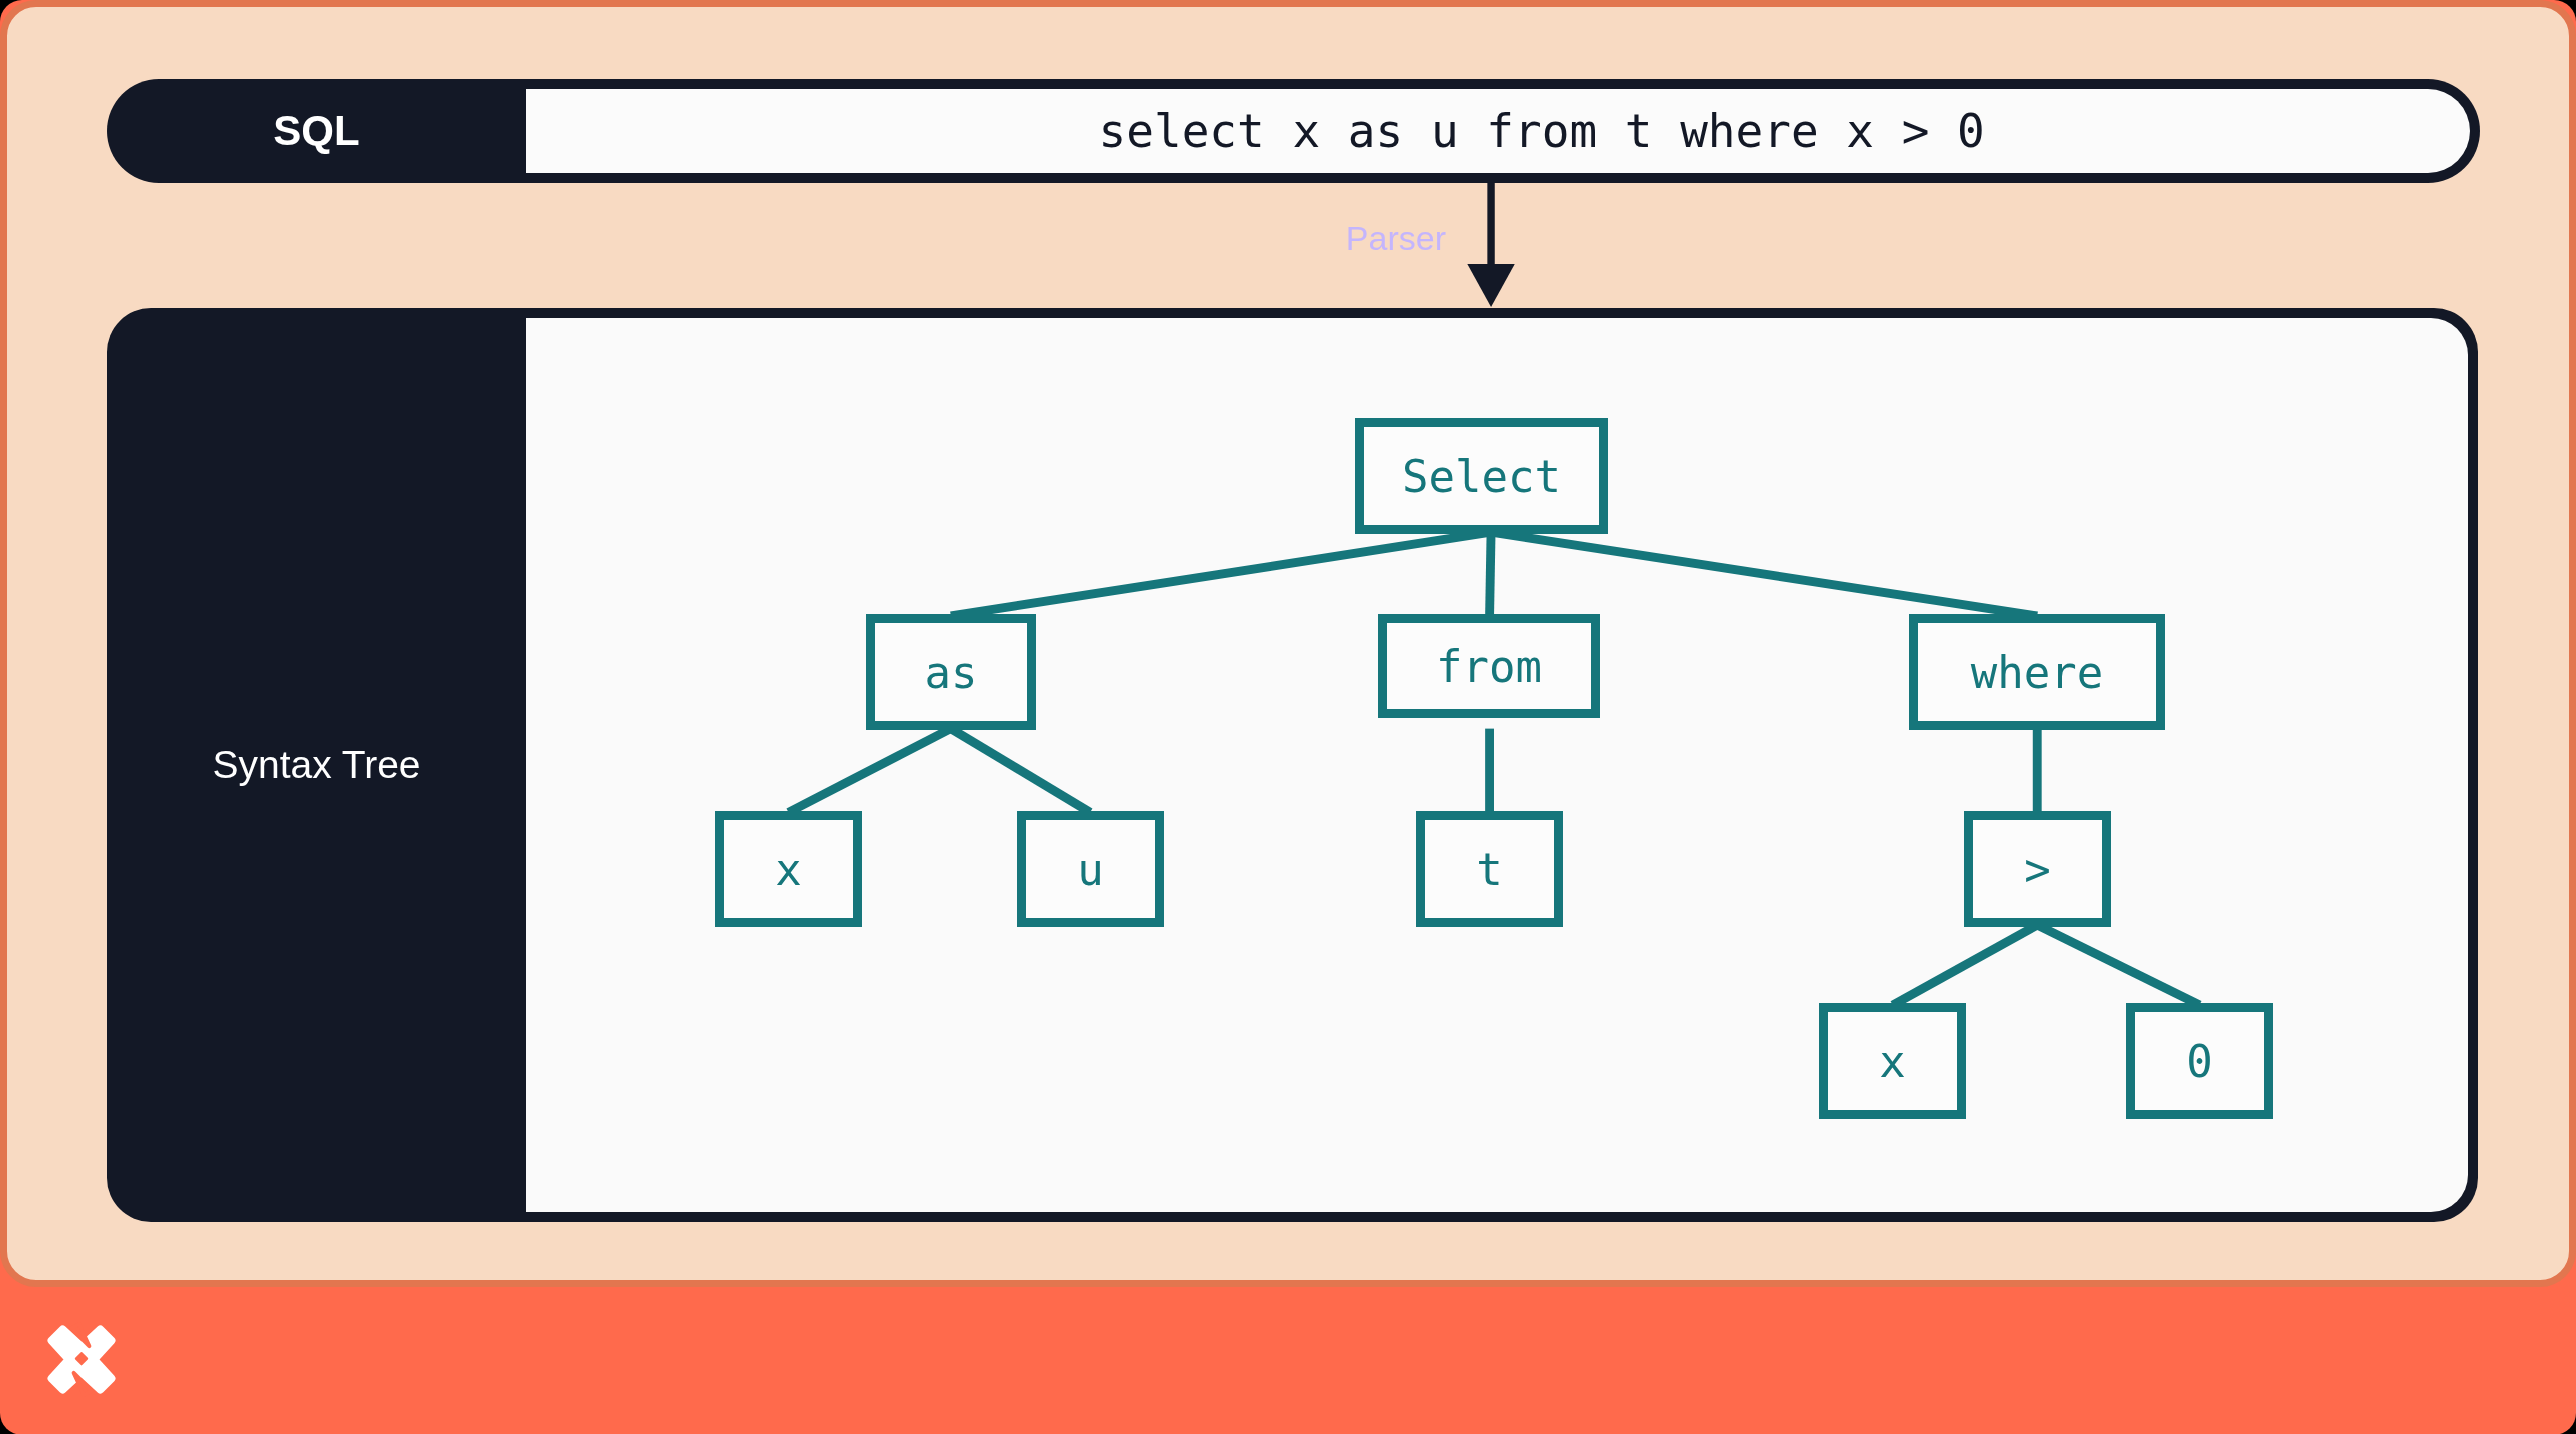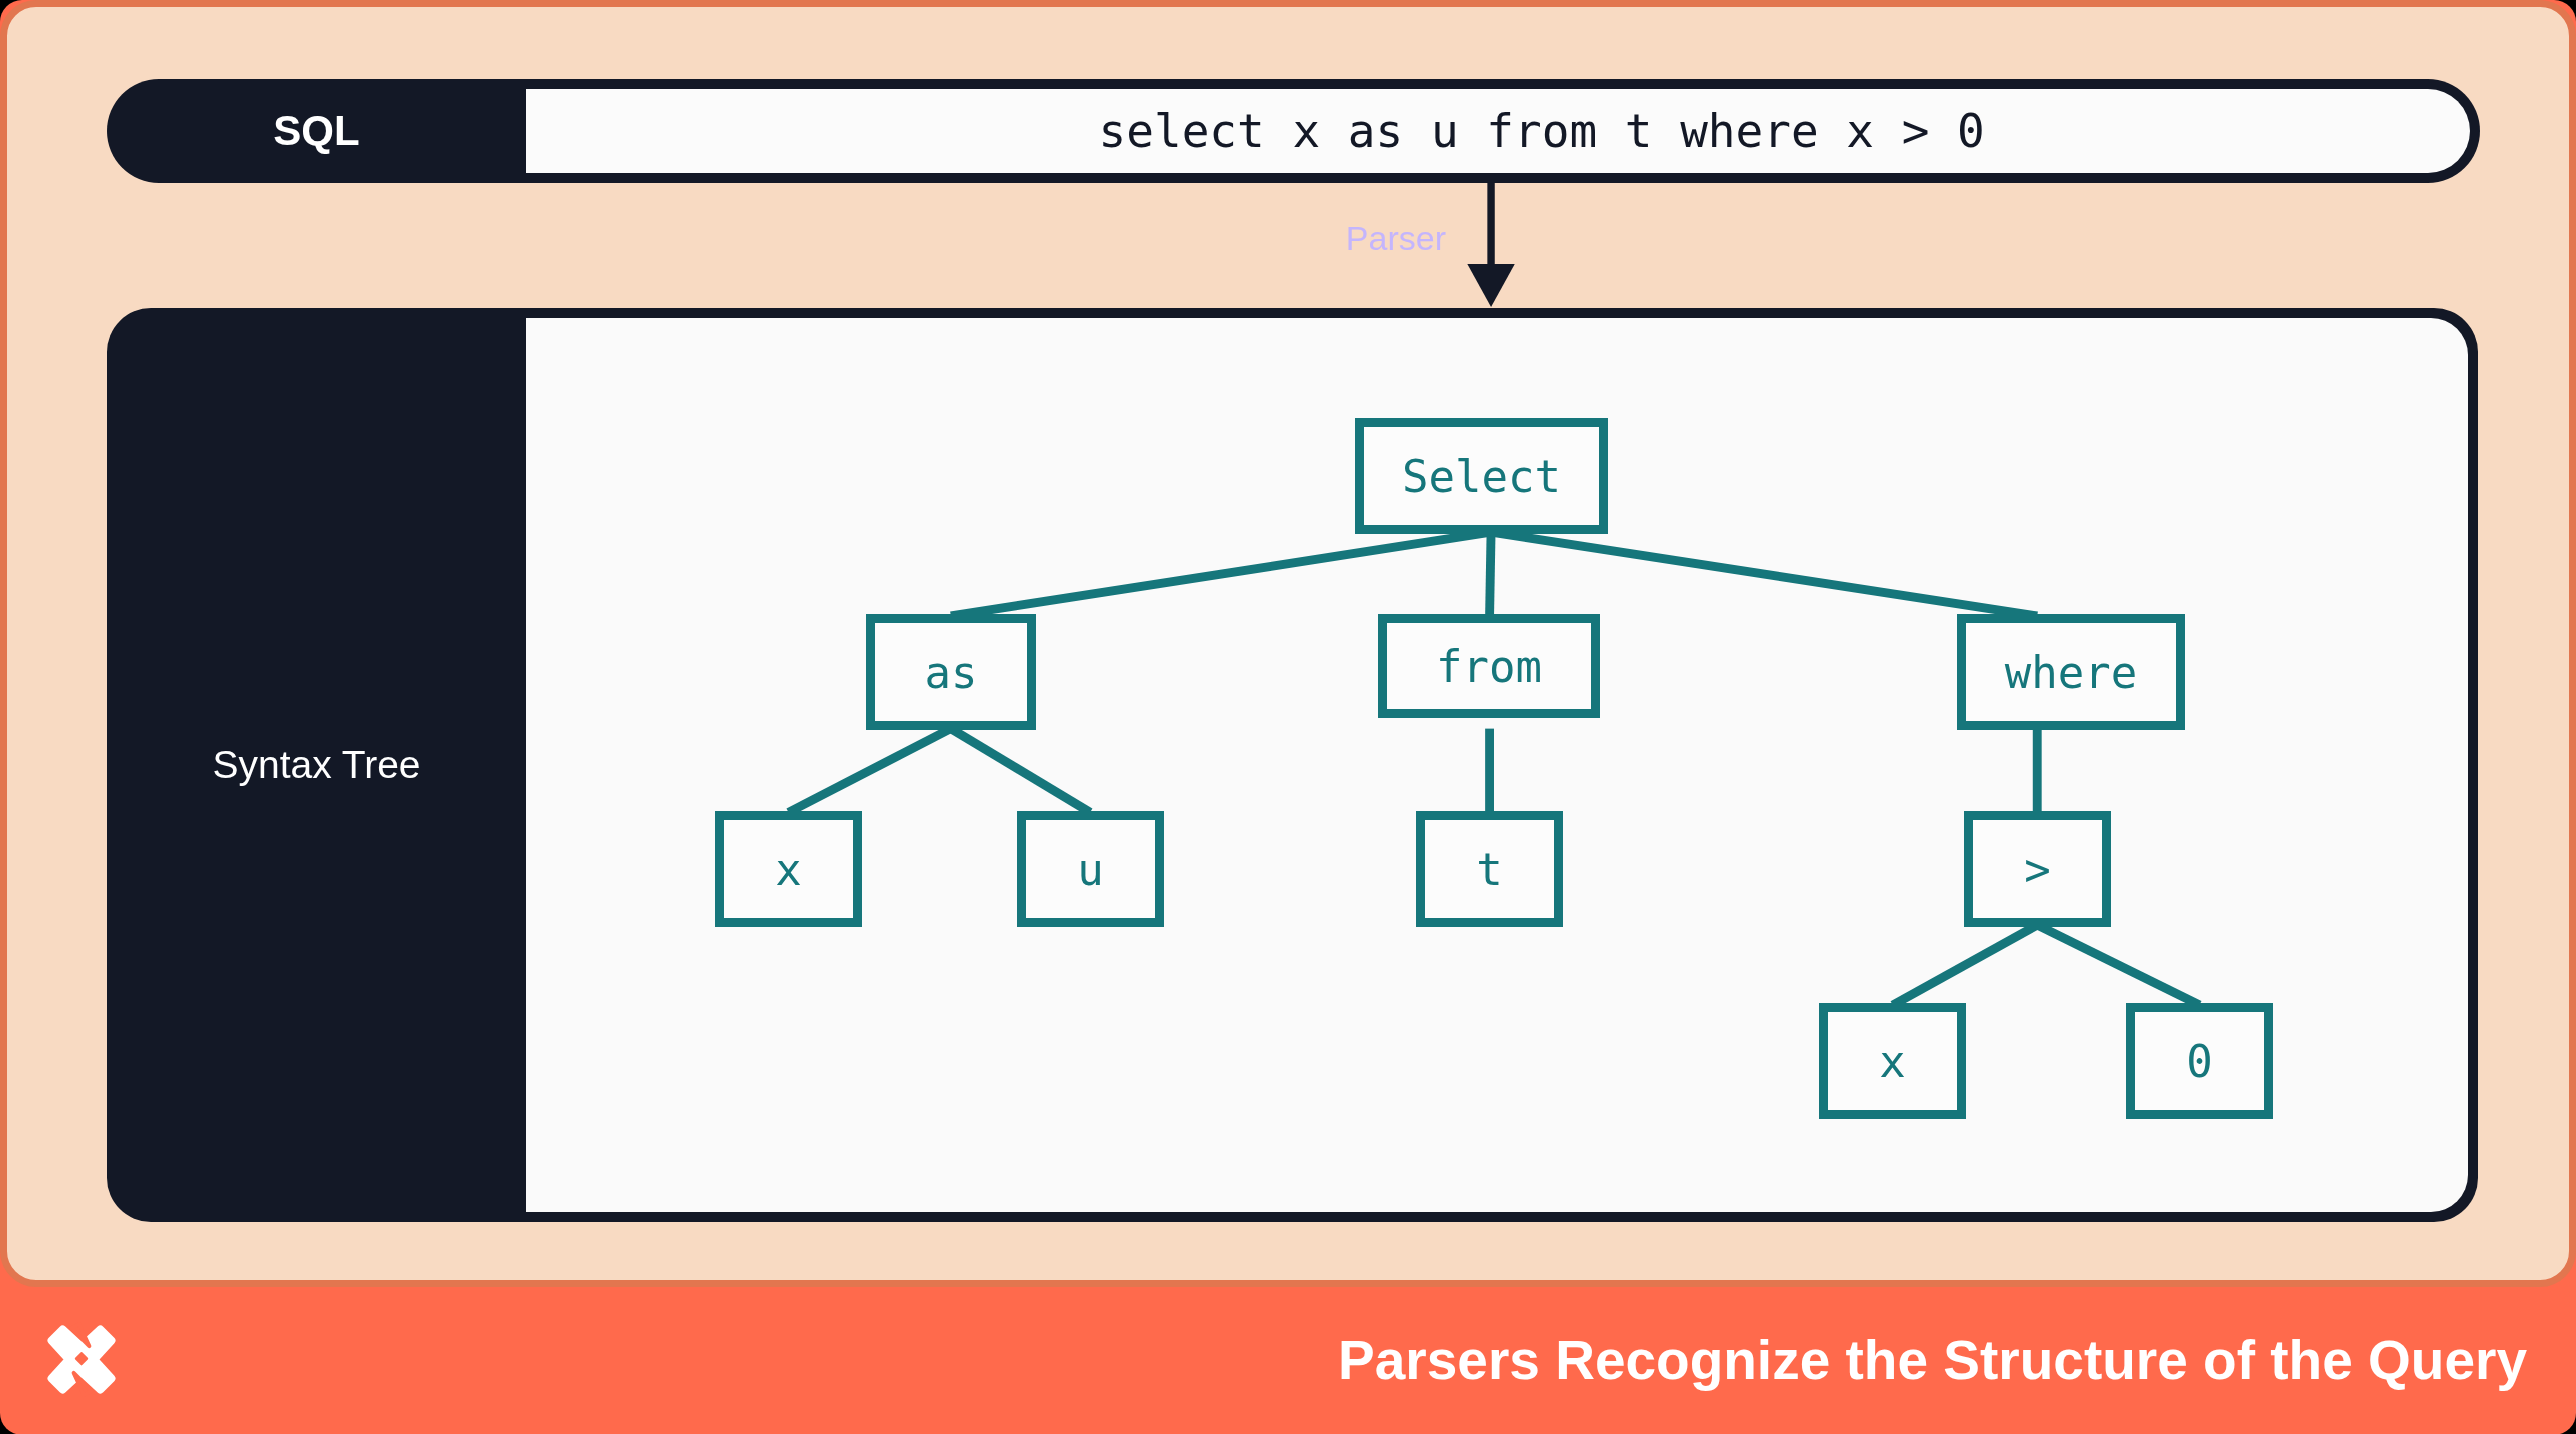--- a/index.html
+++ b/index.html
@@ -177,30 +177,29 @@
       <line x1="2010" y1="983" x2="2010" y2="1096"></line>
       <line x1="2749" y1="983" x2="2749" y2="1096"></line>
       <line x1="2749" y1="1248" x2="2554" y2="1356"></line>
       <line x1="2749" y1="1248" x2="2968" y2="1356"></line>
     </g>
   </svg>
 
   <div class="node" style="left:1355px; top:418px;  width:253px; height:116px;">Select</div>
   <div class="node" style="left:866px; top:614px;  width:170px; height:116px;">as</div>
   <div class="node" style="left:1378px; top:614px;  width:222px; height:104px;">from</div>
-  <div class="node" style="left:1909px; top:614px;  width:228px; height:116px;margin-left:48px;">where</div>
+  <div class="node" style="left:1909px; top:614px;  width:256px; height:116px;">where</div>
   <div class="node" style="left:715px;  top:811px; width:147px; height:116px;">x</div>
   <div class="node" style="left:1017px; top:811px; width:147px; height:116px;">u</div>
   <div class="node" style="left:1416px; top:811px; width:147px; height:116px;">t</div>
   <div class="node" style="left:1964px; top:811px; width:147px; height:116px;">&gt;</div>
   <div class="node" style="left:1819px; top:1003px; width:147px; height:116px;">x</div>
   <div class="node" style="left:2126px; top:1003px; width:147px; height:116px;">0</div>
 
   <svg class="footer-logo" viewBox="0 0 100 100">
     <path d="M26,12 L50,34 L74,12 L88,26 L66,50 L88,74 L74,88 L50,66 L26,88 L12,74 L34,50 L12,26 Z" fill="#FFFFFF" stroke="#FFFFFF" stroke-width="10" stroke-linejoin="round"></path>
     <path d="M37,10 L60,33 L47,5 Z" fill="#FF6A4C" stroke="#FF6A4C" stroke-width="5" stroke-linejoin="round"></path>
     <path d="M63,90 L40,67 L53,95 Z" fill="#FF6A4C" stroke="#FF6A4C" stroke-width="5" stroke-linejoin="round"></path>
     <path d="M50,42 L57,49 L50,56 L43,49 Z" fill="#FF6A4C" stroke="#FF6A4C" stroke-width="3" stroke-linejoin="round"></path>
   </svg>
-  <div class="footer-title">Parsers Recognize the Structure of the Query</div>
 
 </div>
 
 
 </body></html>

